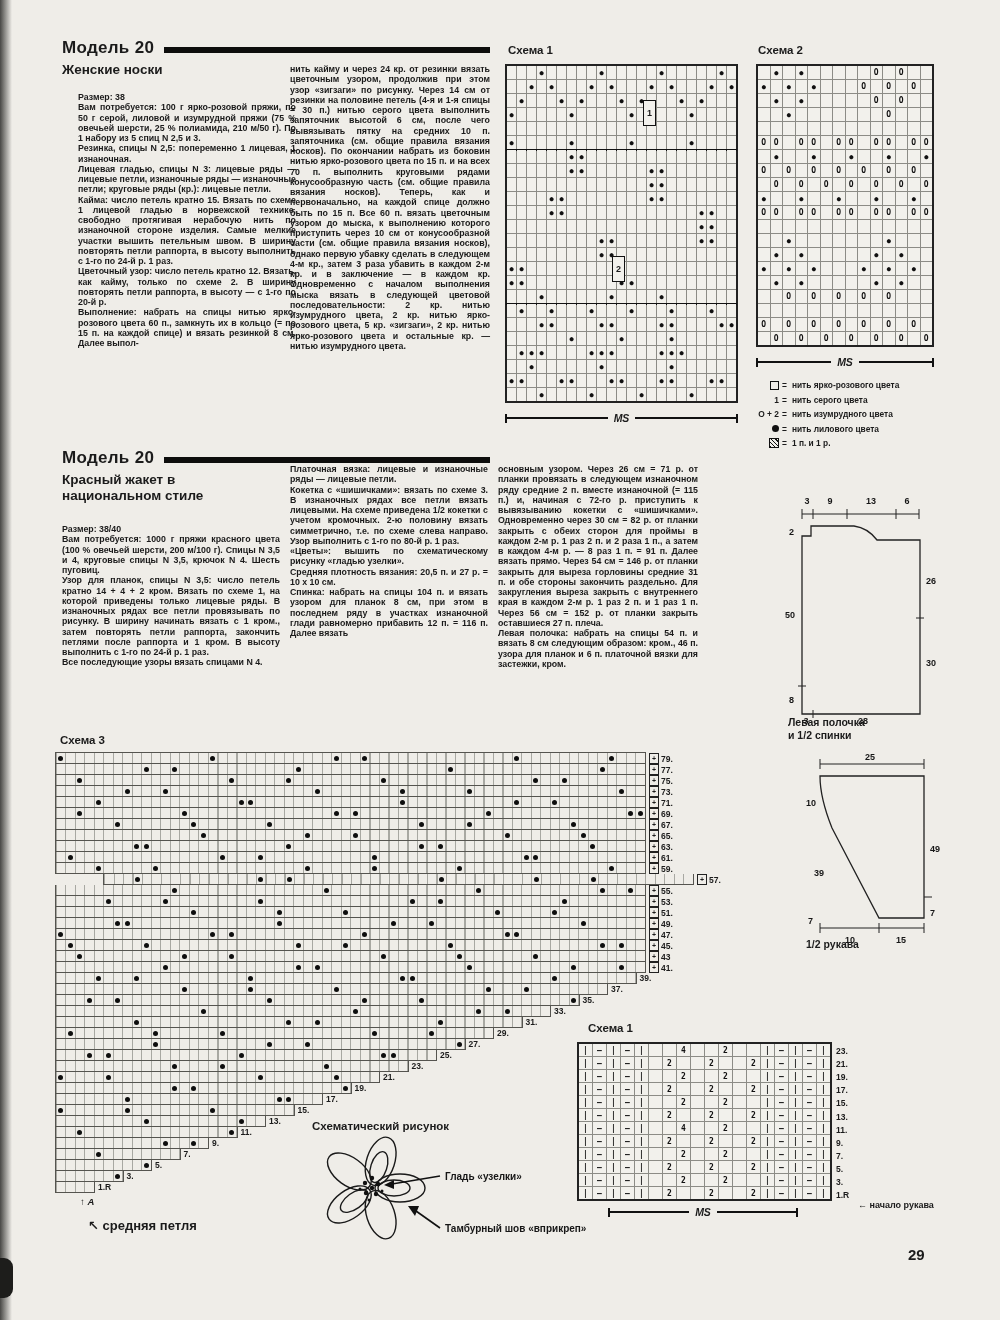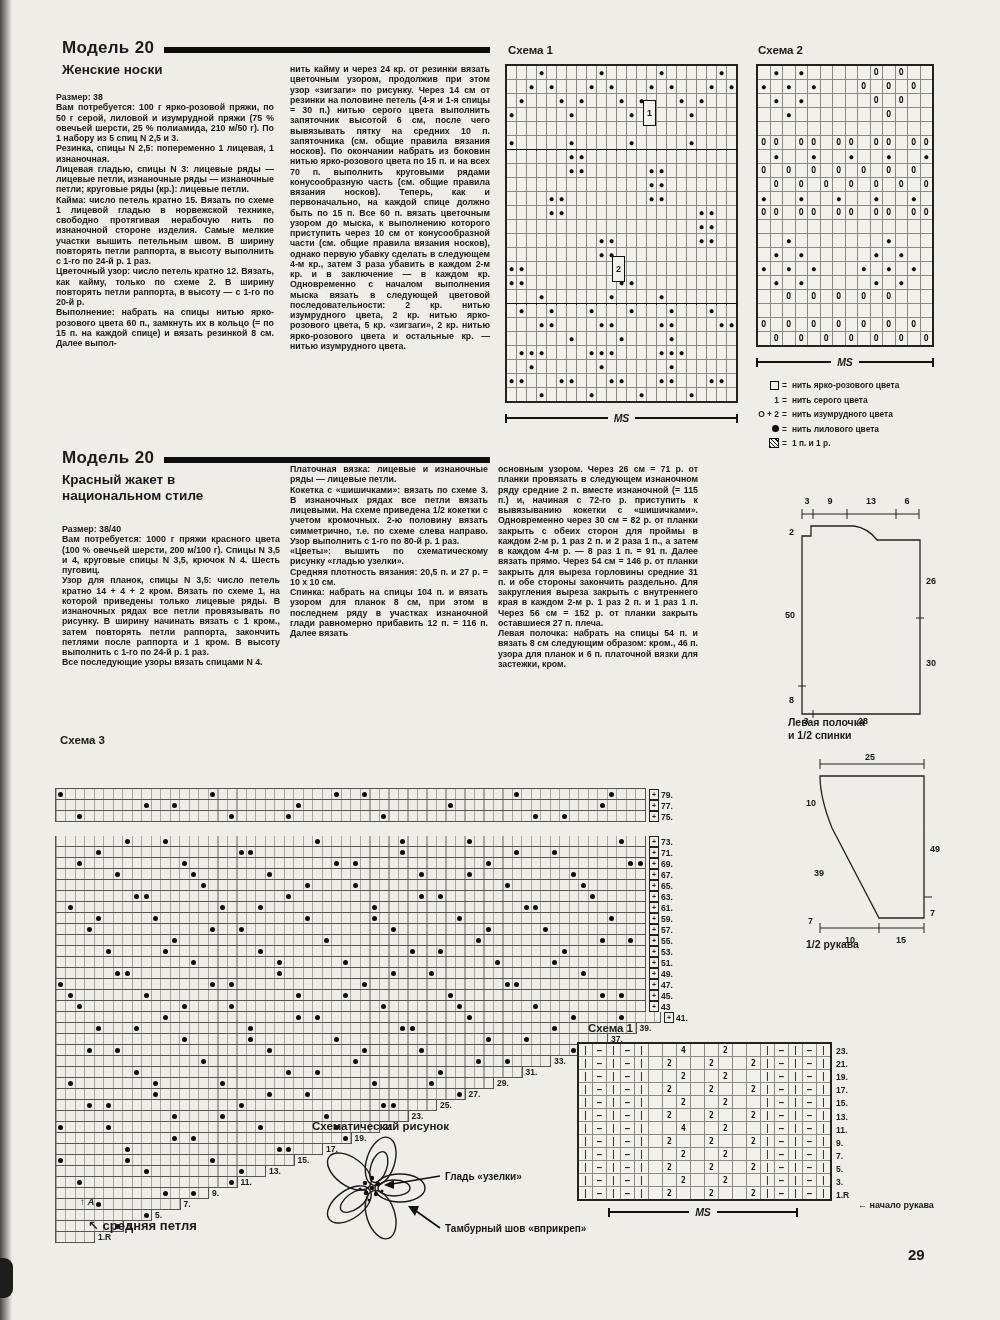--- a/index.html
+++ b/index.html
@@ -25,21 +25,21 @@
   .chart{display:grid;gap:1px;background:#8c8c86;border:2px solid #222;width:max-content;}
   .cell{background:#f2f1ec;display:flex;align-items:center;justify-content:center;
         font-family:"DejaVu Sans Mono",monospace;font-weight:bold;font-size:8px;color:#111;position:relative;}
   .cell.dsym{font-size:7px;}
   .cell.thick::after{content:'';position:absolute;left:-1px;right:-1px;bottom:-1.5px;height:2px;background:#111;}
   .mark{background:#f2f1ec;border:1.5px solid #111;width:11px;height:24px;display:flex;align-items:center;justify-content:center;font-size:9px;font-weight:bold;}
   
   #schema3{width:620px;}
   .s3row{position:relative;height:10px;border:1px solid #55544f;border-top:none;
          background-image:repeating-linear-gradient(90deg,#a8a8a2 0 1px,transparent 1px 9.5px);}
-  .s3row.first{border-top:1px solid #55544f;margin-top:36px;}
+  .s3row.first{border-top:1px solid #55544f;}
   .s3dot{position:absolute;top:2.5px;width:5px;height:5px;border-radius:50%;background:#0e0e0e;}
   .s3num{position:absolute;left:calc(100% + 4px);top:0;font-size:8.5px;font-weight:bold;white-space:nowrap;display:flex;align-items:center;gap:2px;}
   .plus{display:inline-block;border:1px solid #222;width:8px;height:9px;font-size:7px;line-height:9px;text-align:center;font-weight:bold;}
   .rnum{position:absolute;left:0;font-size:8.5px;font-weight:bold;white-space:nowrap;}
   .anote{font-size:9.5px;font-weight:bold;}
   .note{font-size:9px;font-weight:bold;white-space:nowrap;}
   
   .msline{display:flex;align-items:center;}
   .msline .tick{width:2px;height:9px;background:#111;}
   .msline .seg{flex:1;height:2px;background:#111;}
@@ -63,21 +63,21 @@
 
   <div class="abs scan-edge"></div>
   <div class="abs scan-blob"></div>
 
   <div class="abs mhead" style="left:62px;top:38px;width:428px">
     <span class="t">Модель 20</span>
     <span class="bar"></span>
   </div>
   <div class="abs sub" style="left:62px;top:62px">Женские носки</div>
 
-  <div class="abs col" style="left:56px;top:92px;width:218px">
+  <div class="abs col" style="left:78px;top:92px;width:218px">
       <p><b>Размер: </b>38</p>
       <p><b>Вам потребуется: </b>100 г ярко-розовой пряжи, по 50 г серой, лиловой и изумрудной пряжи (75 % овечьей шерсти, 25 % полиамида, 210 м/50 г). По 1 набору из 5 спиц N 2,5 и 3.</p>
       <p><b>Резинка, спицы N 2,5: </b>попеременно 1 лицевая, 1 изнаночная.</p>
       <p><b>Лицевая гладью, спицы N 3: </b>лицевые ряды — лицевые петли, изнаночные ряды — изнаночные петли; круговые ряды (кр.): лицевые петли.</p>
       <p><b>Кайма: </b>число петель кратно 15. Вязать по схеме 1 лицевой гладью в норвежской технике, свободно протягивая нерабочую нить по изнаночной стороне изделия. Самые мелкие участки вышить петельным швом. В ширину повторять петли раппорта, в высоту выполнить с 1-го по 24-й р. 1 раз.</p>
       <p><b>Цветочный узор: </b>число петель кратно 12. Вязать, как кайму, только по схеме 2. В ширину повторять петли раппорта, в высоту — с 1-го по 20-й р.</p>
       <p><b>Выполнение: </b>набрать на спицы нитью ярко-розового цвета 60 п., замкнуть их в кольцо (= по 15 п. на каждой спице) и вязать резинкой 8 см. Далее выпол-</p>
     </div>
   <div class="abs col" style="left:290px;top:64px;width:200px">
       <p>нить кайму и через 24 кр. от резинки вязать цветочным узором, продолжив при этом узор «зигзаги» по рисунку. Через 14 см от резинки на половине петель (4-я и 1-я спицы = 30 п.) нитью серого цвета выполнить запяточник высотой 6 см, после чего вывязывать пятку на средних 10 п. запяточника (см. общие правила вязания носков). По окончании набрать из боковин нитью ярко-розового цвета по 15 п. и на всех 70 п. выполнить круговыми рядами конусообразную часть (см. общие правила вязания носков). Теперь, как и первоначально, на каждой спице должно быть по 15 п. Все 60 п. вязать цветочным узором до мыска, к выполнению которого приступить через 10 см от конусообразной части (см. общие правила вязания носков), однако первую убавку сделать в следующем 4-м кр., затем 3 раза убавить в каждом 2-м кр. и в заключение — в каждом кр. Одновременно с началом выполнения мыска вязать в следующей цветовой последовательности: 2 кр. нитью изумрудного цвета, 2 кр. нитью ярко-розового цвета, 5 кр. «зигзаги», 2 кр. нитью ярко-розового цвета и остальные кр. — нитью изумрудного цвета.</p>
@@ -1046,21 +1046,21 @@
       </div>
       <div class="s3row" style="width: 589px;">
         <i class="s3dot" style="left: 21px;"></i>
         <i class="s3dot" style="left: 173px;"></i>
         <i class="s3dot" style="left: 230px;"></i>
         <i class="s3dot" style="left: 325px;"></i>
         <i class="s3dot" style="left: 477px;"></i>
         <i class="s3dot" style="left: 505.5px;"></i>
         <span class="s3num"><b class="plus">+</b>75.</span>
       </div>
-      <div class="s3row" style="width: 589px; margin-top: 14px;">
+      <div class="s3row" style="width: 589px;">
         <i class="s3dot" style="left: 68.5px;"></i>
         <i class="s3dot" style="left: 106.5px;"></i>
         <i class="s3dot" style="left: 258.5px;"></i>
         <i class="s3dot" style="left: 344px;"></i>
         <i class="s3dot" style="left: 410.5px;"></i>
         <i class="s3dot" style="left: 562.5px;"></i>
         <span class="s3num"><b class="plus">+</b>73.</span>
       </div>
       <div class="s3row" style="width: 589px;">
         <i class="s3dot" style="left: 40px;"></i>
@@ -1118,21 +1118,21 @@
       </div>
       <div class="s3row" style="width: 589px;">
         <i class="s3dot" style="left: 40px;"></i>
         <i class="s3dot" style="left: 97px;"></i>
         <i class="s3dot" style="left: 249px;"></i>
         <i class="s3dot" style="left: 315.5px;"></i>
         <i class="s3dot" style="left: 401px;"></i>
         <i class="s3dot" style="left: 553px;"></i>
         <span class="s3num"><b class="plus">+</b>59.</span>
       </div>
-      <div class="s3row" style="width: 589px;">
+      <div class="s3row" style="width: 589px; margin-left: 48px;">
         <i class="s3dot" style="left: 30.5px;"></i>
         <i class="s3dot" style="left: 154px;"></i>
         <i class="s3dot" style="left: 182.5px;"></i>
         <i class="s3dot" style="left: 334.5px;"></i>
         <i class="s3dot" style="left: 429.5px;"></i>
         <i class="s3dot" style="left: 486.5px;"></i>
         <span class="s3num"><b class="plus">+</b>57.</span>
       </div>
       <div class="s3row" style="width: 589px;">
         <i class="s3dot" style="left: 116px;"></i>
@@ -1189,21 +1189,21 @@
       </div>
       <div class="s3row" style="width: 589px;">
         <i class="s3dot" style="left: 21px;"></i>
         <i class="s3dot" style="left: 125.5px;"></i>
         <i class="s3dot" style="left: 173px;"></i>
         <i class="s3dot" style="left: 325px;"></i>
         <i class="s3dot" style="left: 401px;"></i>
         <i class="s3dot" style="left: 477px;"></i>
         <span class="s3num"><b class="plus">+</b>43</span>
       </div>
-      <div class="s3row" style="width: 589px; padding-left: 15px;">
+      <div class="s3row" style="width: 589px;">
         <i class="s3dot" style="left: 106.5px;"></i>
         <i class="s3dot" style="left: 239.5px;"></i>
         <i class="s3dot" style="left: 258.5px;"></i>
         <i class="s3dot" style="left: 410.5px;"></i>
         <i class="s3dot" style="left: 515px;"></i>
         <i class="s3dot" style="left: 562.5px;"></i>
         <span class="s3num"><b class="plus">+</b>41.</span>
       </div>
       <div class="s3row" style="width: 579.5px;">
         <i class="s3dot" style="left: 40px;"></i>

